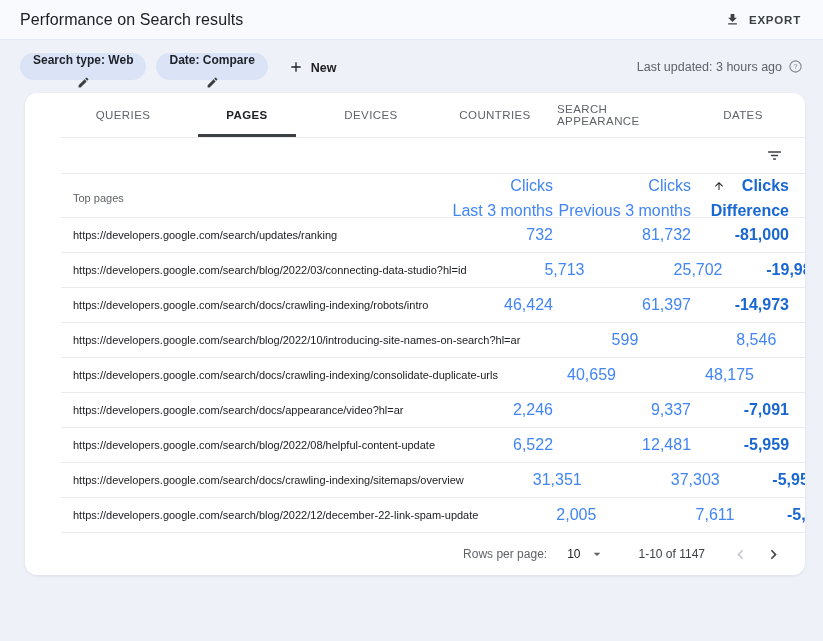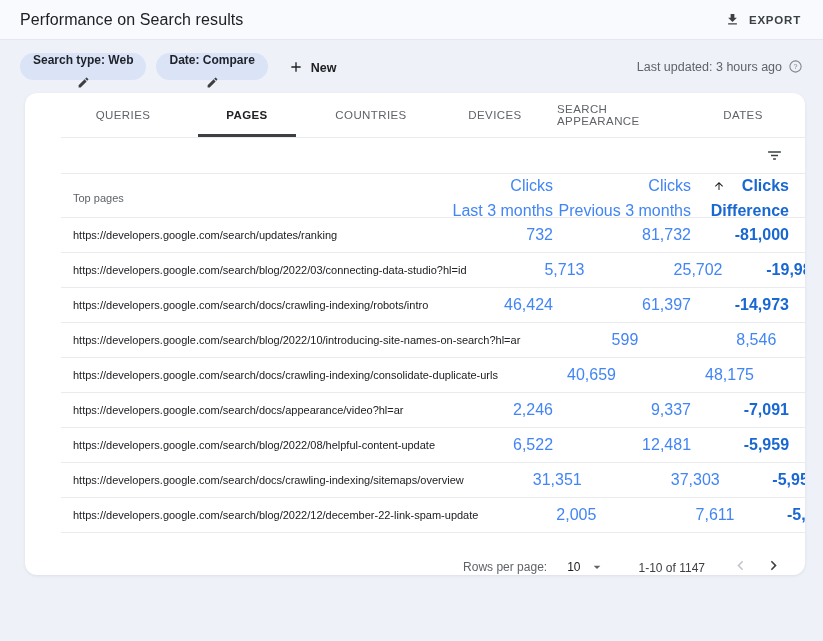--- a/index.html
+++ b/index.html
@@ -98,21 +98,21 @@
   .row { height: 35px; border-bottom: 1px solid var(--divider, #e9ebee); cursor: pointer; }
   .url {
     font-size: 11px; color: #202124; text-decoration: none;
     white-space: nowrap; overflow: visible;
   }
   .num { text-align: right; font-size: 16px; color: var(--accent-blue, #4285f4); white-space: nowrap; }
   .num.diff { color: var(--diff-blue, #1967d2); font-weight: 700; }
 
   .tfoot {
     height: 42px;
-    display: flex; align-items: flex-end; justify-content: flex-end;
+    display: flex; align-items: center; justify-content: flex-end;
     padding: 0 22px; font-size: 12px; color: var(--text-secondary, #5f6368);
   }
   .rpp { display: flex; align-items: center; gap: 6px; }
   .rpp-value { color: #202124; margin-left: 14px; }
   .rpp-caret { margin-left: 2px; display: flex; cursor: pointer; }
   .range { margin-left: 34px; color: #3c4043; }
   .pager { display: flex; align-items: center; margin-left: 26px; gap: 14px; }
   .pager .icon-btn.disabled { cursor: default; }
 
   svg { display: block; }
@@ -179,25 +179,25 @@
 
         <div class="tab">
           <span>QUERIES</span>
         </div>
 
         <div class="tab active">
           <span>PAGES</span>
         </div>
 
         <div class="tab">
+          <span>DEVICES</span>
+        </div>
+
+        <div class="tab">
           <span>COUNTRIES</span>
-        </div>
-
-        <div class="tab">
-          <span>DEVICES</span>
         </div>
 
         <div class="tab">
           <span>SEARCH APPEARANCE</span>
         </div>
 
         <div class="tab">
           <span>DATES</span>
         </div>
 

